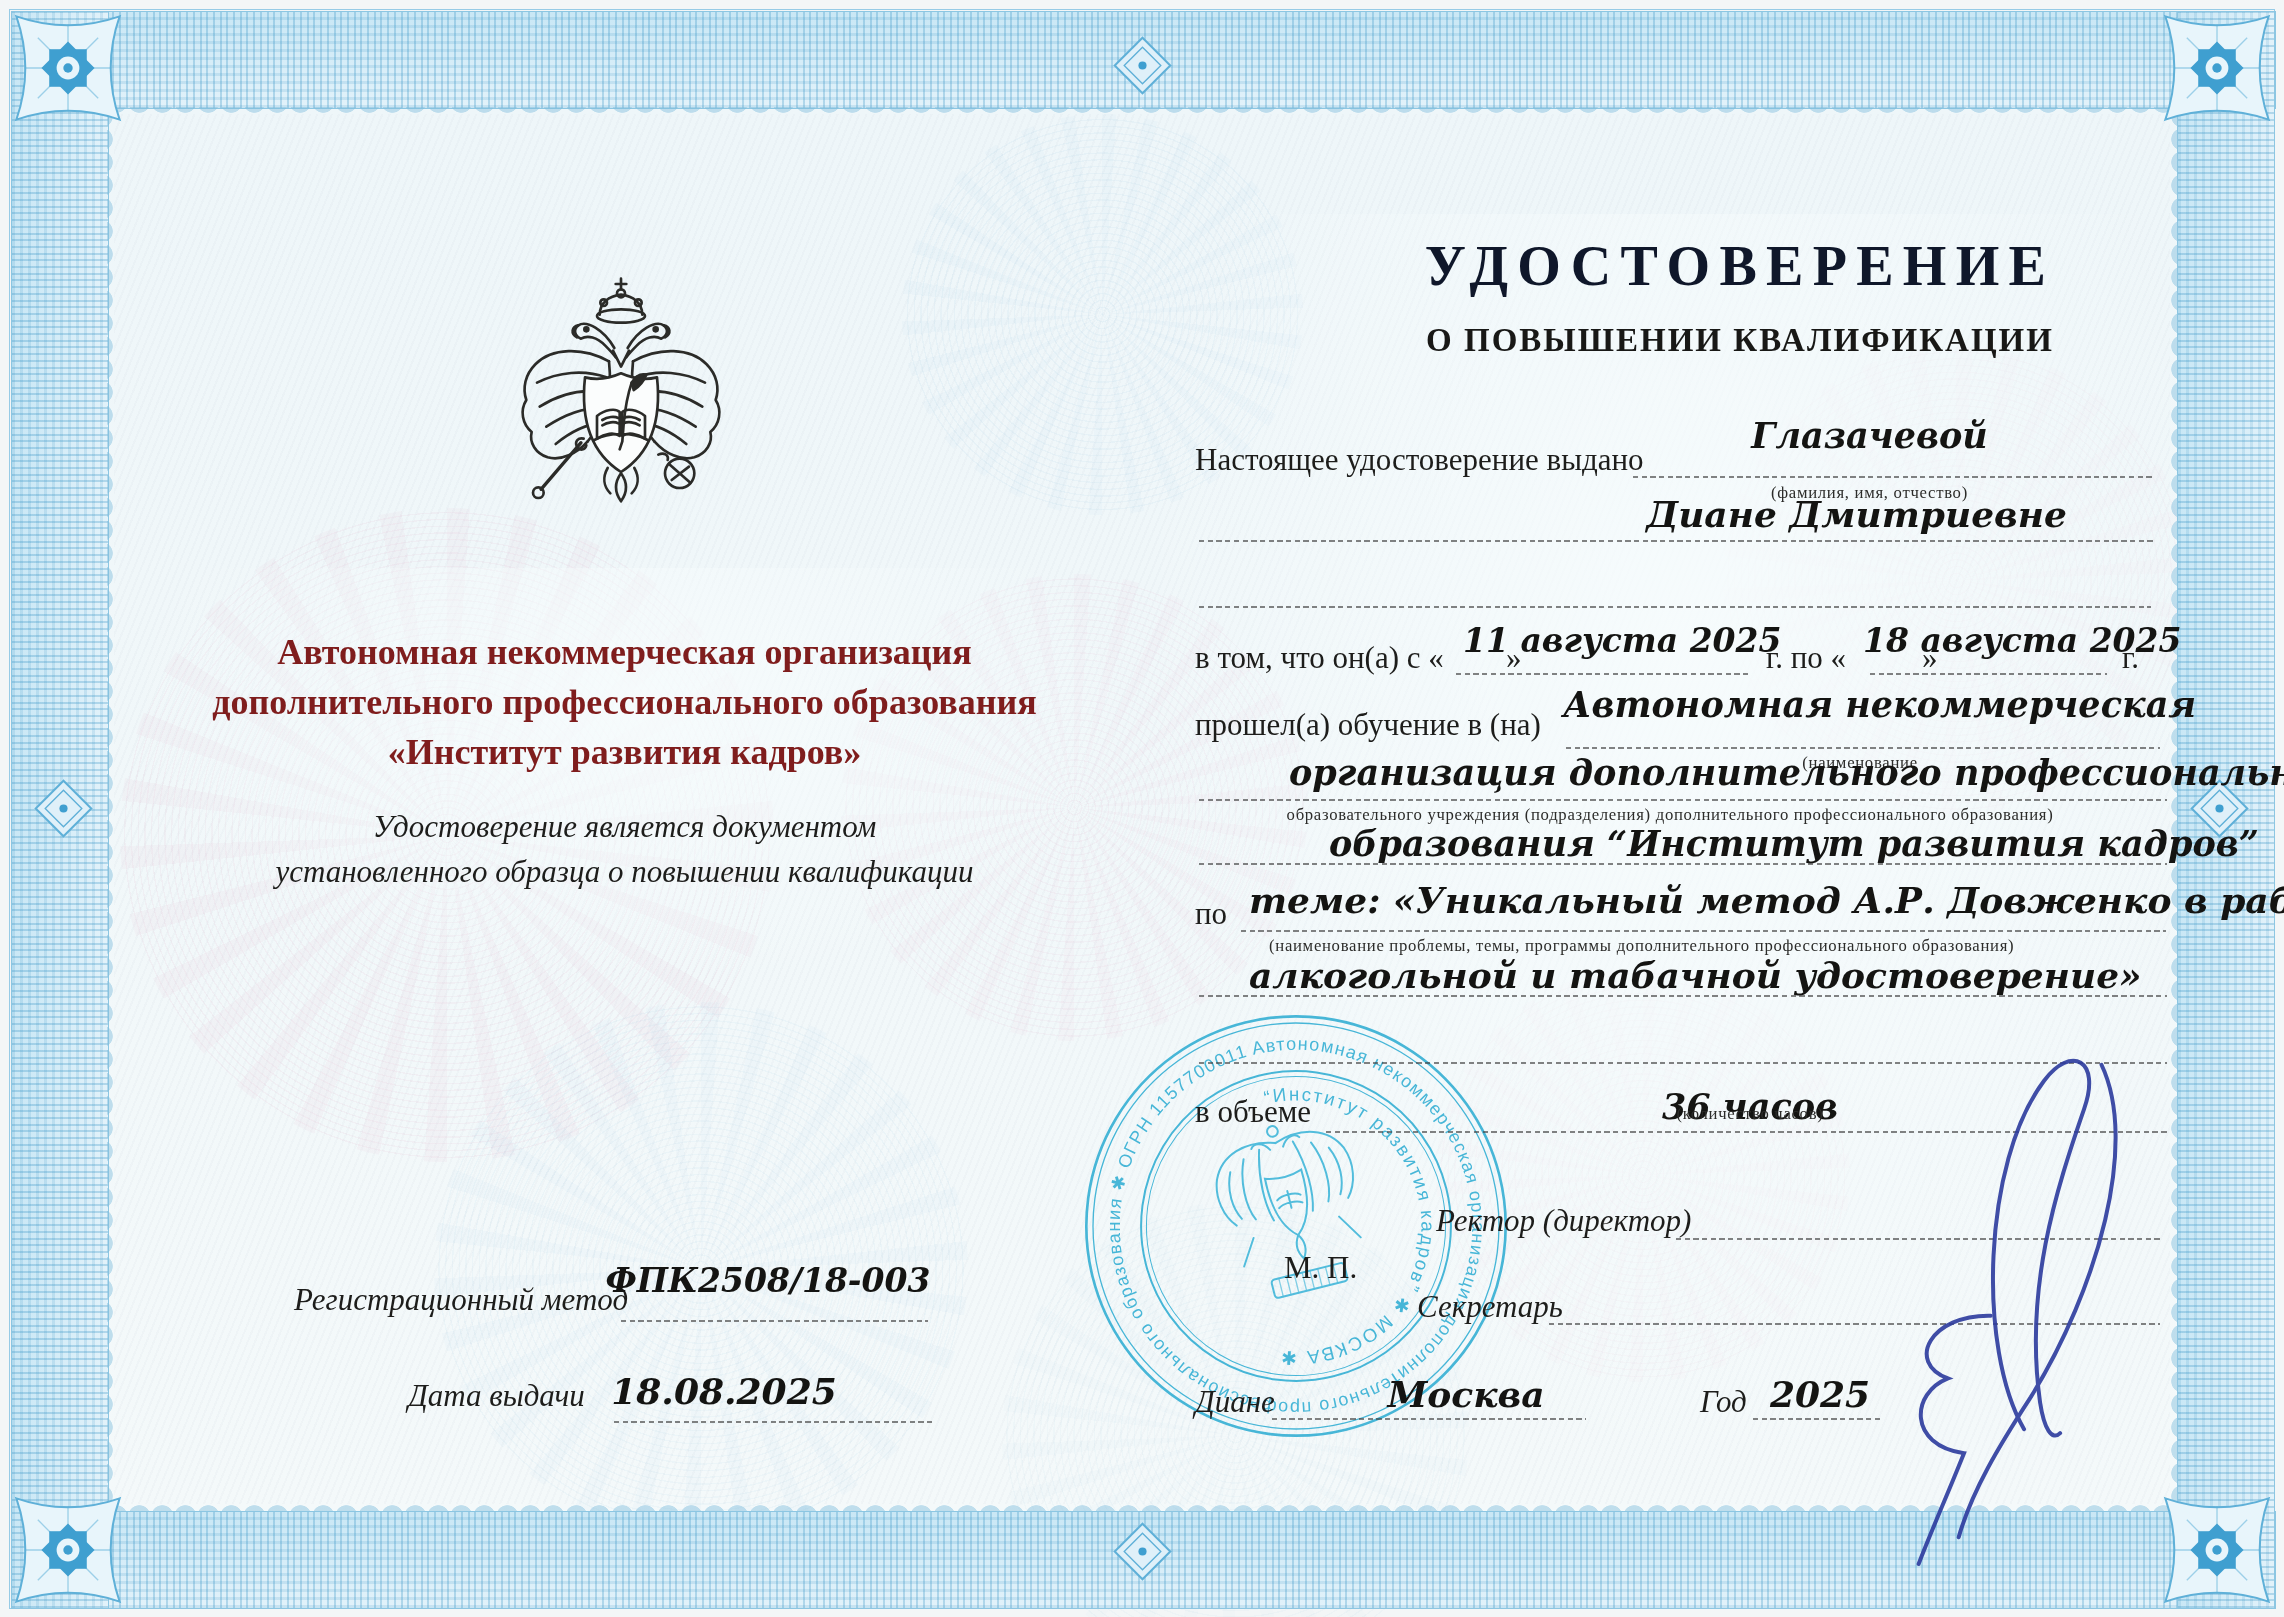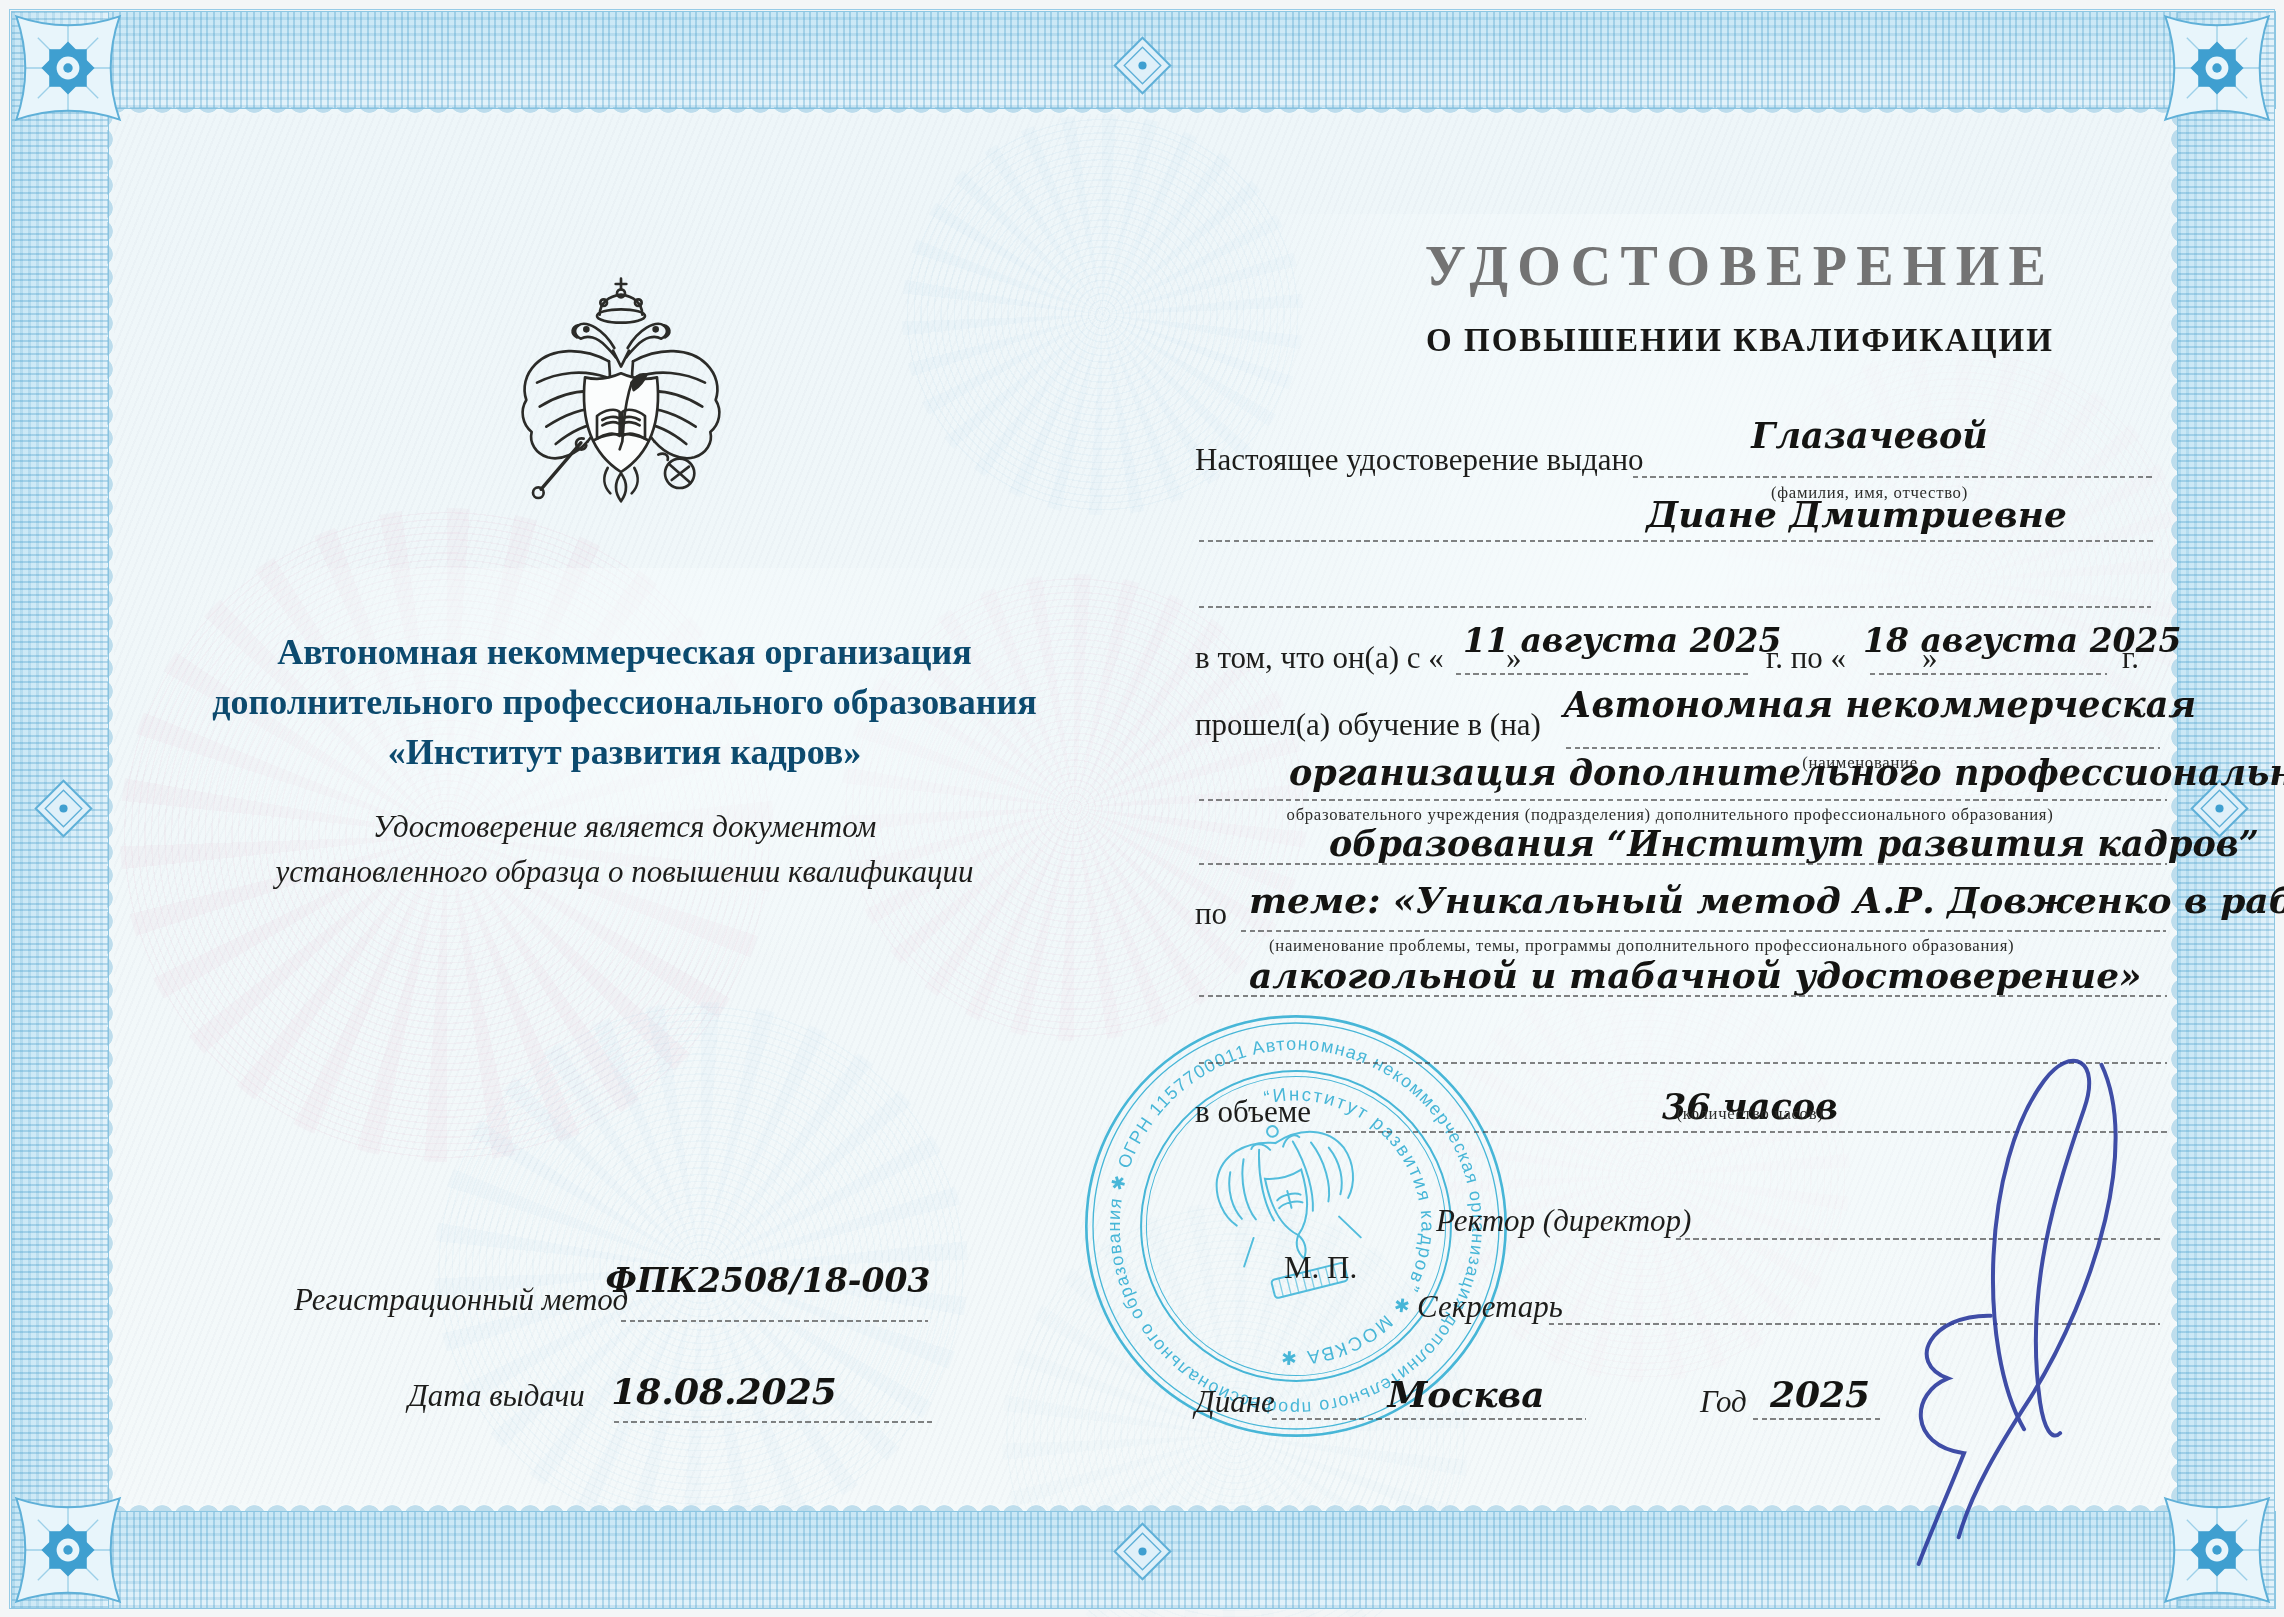--- a/index.html
+++ b/index.html
@@ -37,23 +37,23 @@
       repeating-conic-gradient(rgba(120,180,215,.10) 0 4deg, transparent 4deg 12deg)}
   .haze{position:absolute;z-index:1;
     background:radial-gradient(ellipse at 50% 35%, rgba(247,252,253,.9), rgba(247,252,253,0) 75%)}
   
   .t{position:absolute;white-space:nowrap;z-index:3}
   .c{text-align:center}
   .lbl{font:31px "Liberation Serif",serif;color:#1d1d1b}
   .it{font-style:italic}
   .hw{font-family:"DejaVu Serif",serif;font-style:italic;font-weight:700;color:#141412}
   .cap{font:16.7px "Liberation Serif",serif;color:#2c2c2a;letter-spacing:0.7px}
-  .title{font:bold 56px "Liberation Serif",serif;letter-spacing:9.3px;color:#737373}
+  .title{font:bold 56px "Liberation Serif",serif;letter-spacing:9.3px;color:#0f172a}
   .subtitle{font:bold 33px "Liberation Serif",serif;letter-spacing:2px;color:#181816}
-  .orgname{font:bold 36px "Liberation Serif",serif;color:#0c4a6e}
+  .orgname{font:bold 36px "Liberation Serif",serif;color:#7f1d1d}
   .stmt{font:italic 31px "Liberation Serif",serif;color:#1d1d1b}
   .dash{position:absolute;height:2px;z-index:3;opacity:.72;
     background:repeating-linear-gradient(90deg, rgba(64,64,64,.9) 0 5.3px, rgba(64,64,64,0) 5.3px 8.7px)}
   svg.layer{position:absolute;z-index:3}
   svg.seal{position:absolute;z-index:2;transform:rotate(-14deg)}
   svg.sig{position:absolute;z-index:4}
 </style>
 </head>
 <body>
 

